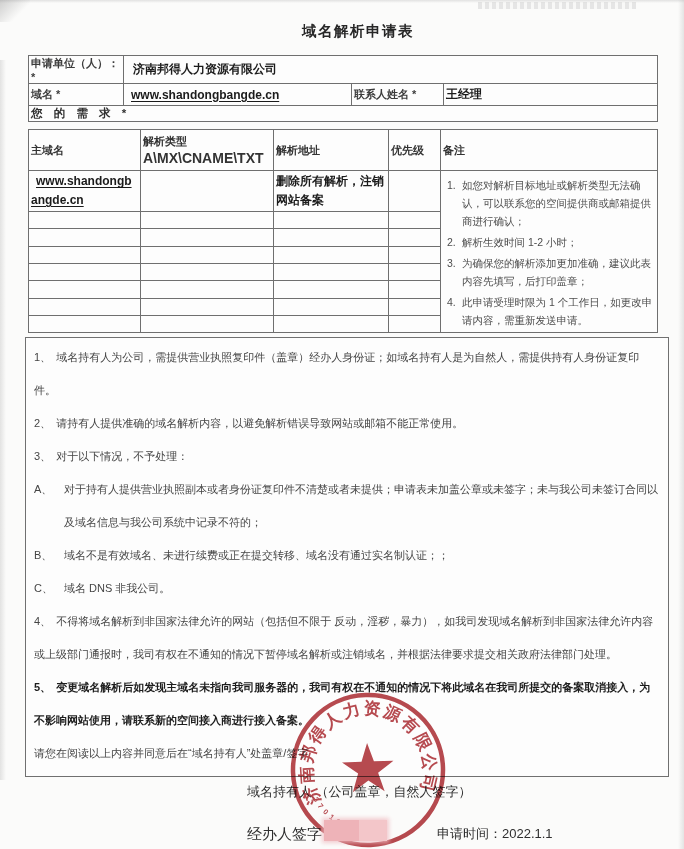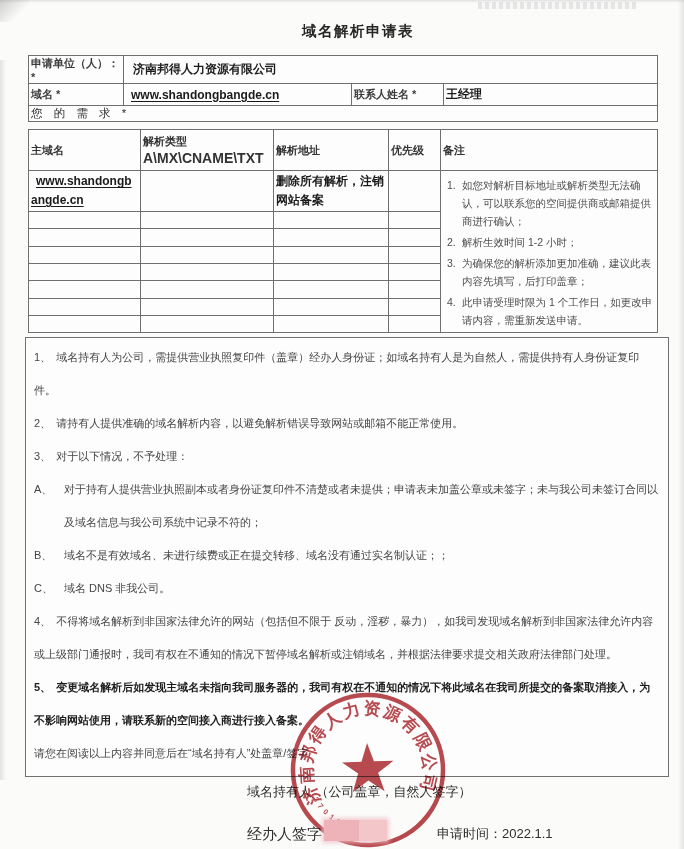--- a/index.html
+++ b/index.html
@@ -27,21 +27,21 @@
   
   table{position:absolute;left:28px;border-collapse:collapse;table-layout:fixed;width:629px;background:rgba(255,255,255,.6);}
   .t1{top:55px;}
   .t2{top:129px;padding-left:28px;}
   td{border:1px solid #6f6f6f;padding:0 2px;text-align:left;vertical-align:middle;overflow:hidden;}
   .t1 .r1 td{height:19px;} .t1 .r2 td{height:21px;} .t1 .r3 td{height:22px;} .t1 .r4 td{height:15px;}
   .lbl{font-size:11px;font-weight:700;color:#3c3c3c;}
   .val{font-size:12px;font-weight:700;color:#1b1b1b;}
   .left{text-align:left;padding-left:9px;}
   .u{text-decoration:underline;text-underline-offset:2px;padding:0 5px;}
-  .needs{font-size:11.5px;font-weight:400;color:#303030;letter-spacing:4px;}
+  .needs{font-size:11.5px;font-weight:700;color:#303030;letter-spacing:4px;}
   .t2 .hrow td{height:40px;font-size:11px;font-weight:700;color:#333;}
   .type-sub{font-size:14px;font-weight:600;margin-top:1px;}
   .t2 .drow td{height:39px;}
   .domain-cell{word-break:break-all;line-height:1.55;}
   .addr-cell{line-height:1.55;}
   .t2 .erow td{height:16px;}
   .remarks{text-align:left;vertical-align:top;padding:5px 4px 0 6px;}
   .remarks ol{margin:0;padding:0;list-style:none;font-size:10.5px;font-weight:400;color:#4d4d4d;line-height:1.72;}
   .remarks li{display:flex;margin-bottom:3px;}
   .rn{flex:none;width:15px;}

